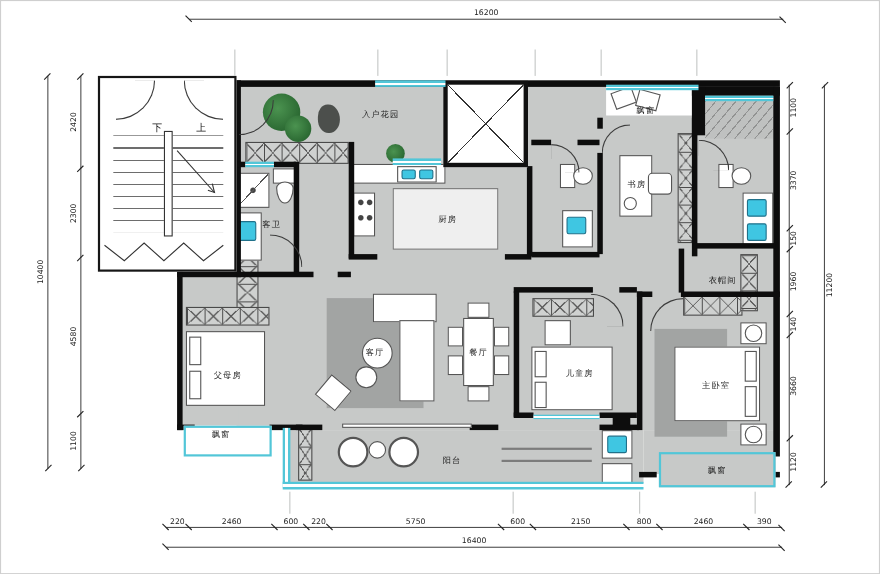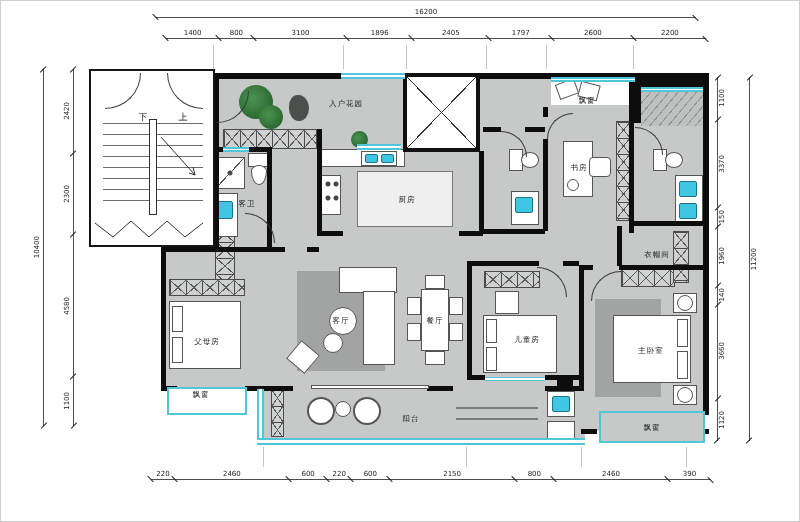--- a/index.html
+++ b/index.html
@@ -259,78 +259,60 @@
   <div class="ext" style="left:342px;top:44px;width:1px;height:24px"></div>
   <div class="ext" style="left:405px;top:44px;width:1px;height:24px"></div>
   <div class="ext" style="left:485px;top:44px;width:1px;height:24px"></div>
   <div class="ext" style="left:545px;top:44px;width:1px;height:24px"></div>
   <div class="ext" style="left:632px;top:44px;width:1px;height:24px"></div>
   <div class="ext" style="left:262px;top:446px;width:1px;height:20px"></div>
   <div class="ext" style="left:465px;top:446px;width:1px;height:20px"></div>
   <div class="ext" style="left:580px;top:446px;width:1px;height:20px"></div>
   <div class="ext" style="left:685px;top:446px;width:1px;height:20px"></div>
 
-  <div class="hrow" style="left:155px;top:6px;width:540px">
+  <div class="hrow" style="left:171px;top:6px;width:540px">
       <span class="seg" style="flex-grow: 16200;">
         <i class="lbl">16200</i>
-      </span>
-    </div>
-  <div class="hrow" style="left:165px;top:27px;width:540px">
-      <span class="seg" style="flex-grow: 1400;">
-        <i class="lbl">1400</i>
-      </span>
-      <span class="seg" style="flex-grow: 800;">
-        <i class="lbl">800</i>
-      </span>
-      <span class="seg" style="flex-grow: 3100;">
-        <i class="lbl">3100</i>
-      </span>
-      <span class="seg" style="flex-grow: 1896;">
-        <i class="lbl">1896</i>
-      </span>
-      <span class="seg" style="flex-grow: 2405;">
-        <i class="lbl">2405</i>
-      </span>
-      <span class="seg" style="flex-grow: 1797;">
-        <i class="lbl">1797</i>
-      </span>
-      <span class="seg" style="flex-grow: 2600;">
-        <i class="lbl">2600</i>
-      </span>
-      <span class="seg" style="flex-grow: 2200;">
-        <i class="lbl">2200</i>
       </span>
     </div>
   <div class="hrow" style="left:150px;top:468px;width:560px">
       <span class="seg" style="flex-grow: 220;">
         <i class="lbl">220</i>
       </span>
       <span class="seg" style="flex-grow: 2460;">
         <i class="lbl">2460</i>
       </span>
       <span class="seg" style="flex-grow: 600;">
         <i class="lbl">600</i>
       </span>
       <span class="seg" style="flex-grow: 220;">
         <i class="lbl">220</i>
       </span>
+      <span class="seg" style="flex-grow: 5750;">
+        <i class="lbl">5750</i>
+      </span>
       <span class="seg" style="flex-grow: 600;">
         <i class="lbl">600</i>
       </span>
       <span class="seg" style="flex-grow: 2750;">
         <i class="lbl">2150</i>
       </span>
       <span class="seg" style="flex-grow: 620;">
         <i class="lbl">800</i>
       </span>
       <span class="seg" style="flex-grow: 2460;">
         <i class="lbl">2460</i>
       </span>
       <span class="seg" style="flex-grow: 720;">
         <i class="lbl">390</i>
+      </span>
+    </div>
+  <div class="hrow" style="left:150px;top:486px;width:560px">
+      <span class="seg" style="flex-grow: 16400;">
+        <i class="lbl">16400</i>
       </span>
     </div>
   <div class="vcol" style="left:62px;top:68px;height:357px">
       <span class="seg" style="flex-grow: 2420;">
         <i class="lbl">2420</i>
       </span>
       <span class="seg" style="flex-grow: 2300;">
         <i class="lbl">2300</i>
       </span>
       <span class="seg" style="flex-grow: 4580;">

